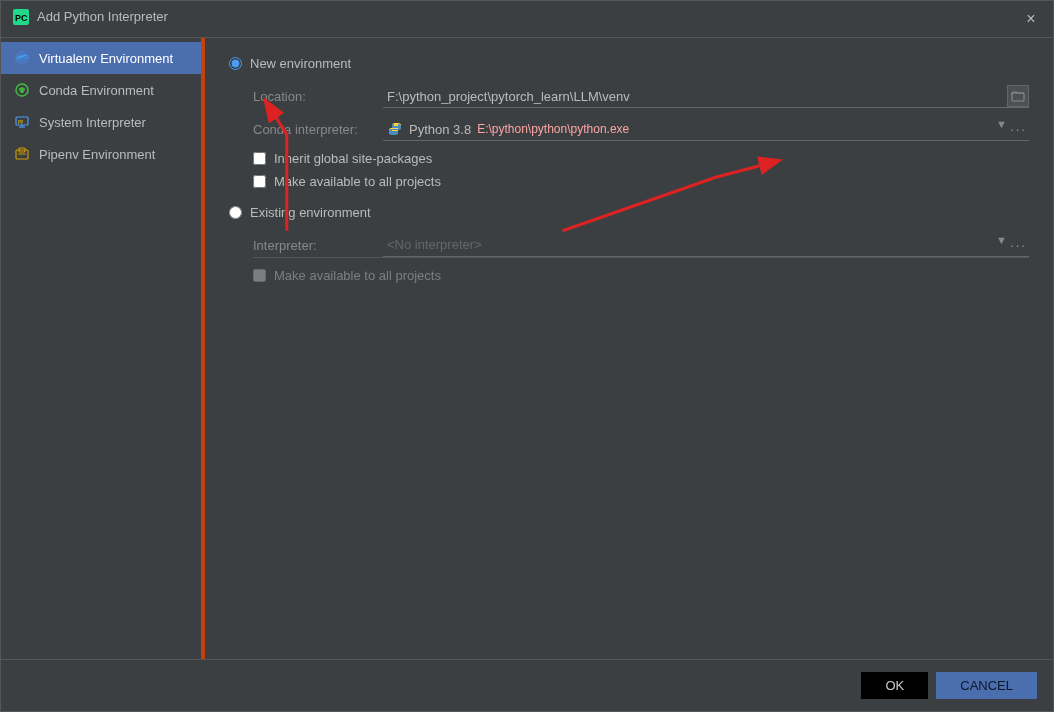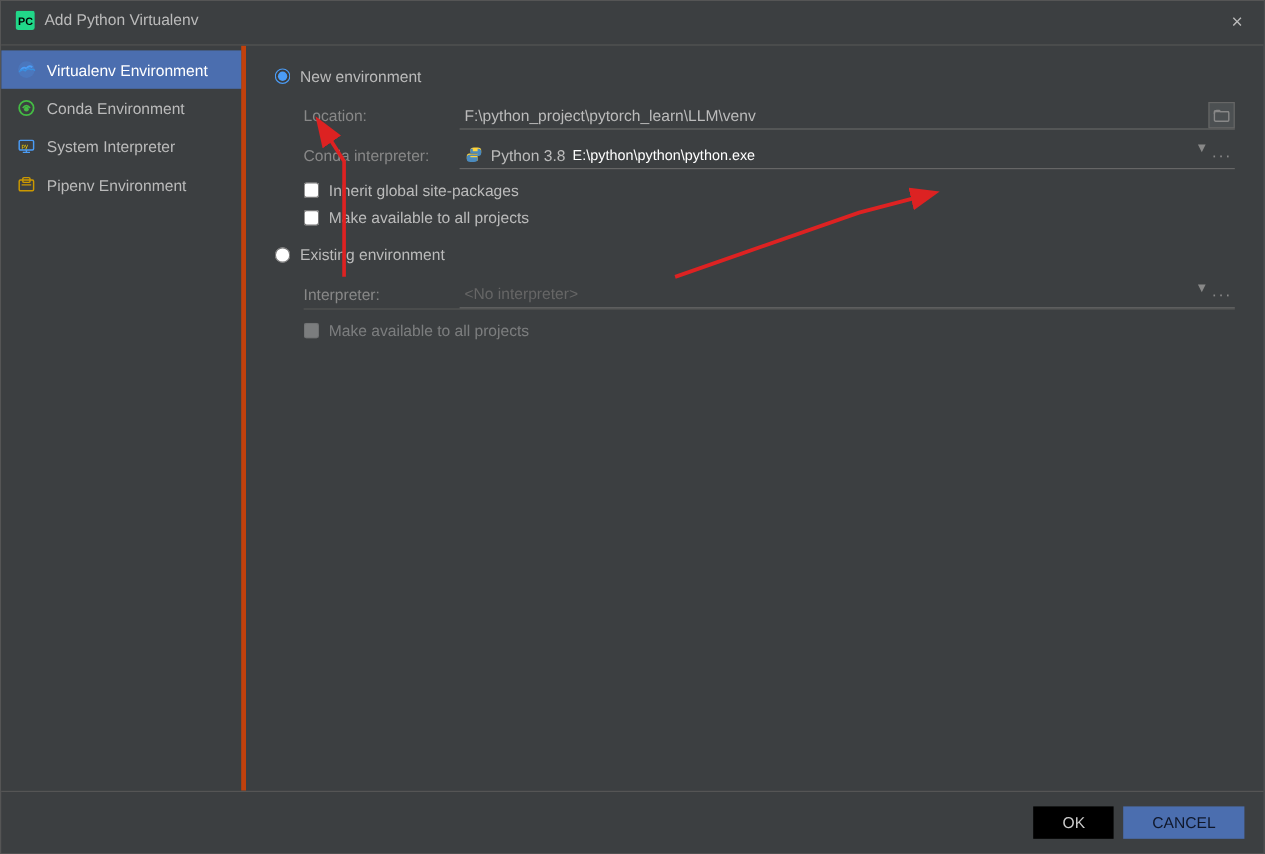--- a/index.html
+++ b/index.html
@@ -264,21 +264,21 @@
 </head>
 <body>
 
 <div class="dialog">
 
   <div class="title-bar">
     <svg class="title-bar-icon" viewBox="0 0 16 16" fill="none">
       <rect width="16" height="16" rx="2" fill="#21D789"></rect>
       <text x="2" y="12" font-size="9" fill="black" font-weight="bold">PC</text>
     </svg>
-    <span class="title-bar-text">Add Python Virtualenv</span>
+    <span class="title-bar-text">Add Python Interpreter</span>
     <button class="close-btn">×</button>
   </div>
 
   <div class="content-area">
 
     <div class="sidebar">
       <div class="sidebar-item active">
         <span class="sidebar-icon">
           <svg width="16" height="16" viewBox="0 0 16 16">
             <circle cx="8" cy="8" r="7" fill="#4b9cf5" opacity="0.2"></circle>
@@ -361,21 +361,21 @@
 
           <div class="form-row">
             <span class="form-label">Conda interpreter:</span>
             <div class="form-input-wrap" style="position:relative;">
               <div class="interpreter-select">
                 <svg class="python-icon" viewBox="0 0 16 16">
                   <path d="M8 2 C6 2 5 3 5 4 L5 6 L11 6 L11 7 L4 7 C3 7 2 8 2 9 L2 11 C2 12 3 13 4 13 L5 13 L5 11 L9 11 L9 13 L11 13 L11 11 L11 9 L5 9 L5 8 L12 8 C13 8 14 7 14 6 L14 4 C14 3 13 2 11 2 Z" fill="#FFD43B"></path>
                   <path d="M8 14 C10 14 11 13 11 12 L11 10 L5 10 L5 9 L12 9 C13 9 14 8 14 7 L14 5 C14 4 13 3 12 3 L11 3 L11 5 L7 5 L7 3 L5 3 L5 5 L5 7 L11 7 L11 8 L4 8 C3 8 2 9 2 10 L2 12 C2 13 3 14 5 14 Z" fill="#4B8BBE"></path>
                 </svg>
                 <span>Python 3.8</span>
-                <span style="color:#ffffff;margin-left:6px;font-size:12px;">E:\python\python\python.exe</span>
+                <span style="color:#fca5a5;margin-left:6px;font-size:12px;">E:\python\python\python.exe</span>
               </div>
               <span class="dropdown-arrow">▼</span>
               <button class="more-btn">···</button>
             </div>
           </div>
 
           <div class="checkbox-row">
             <input type="checkbox" style="">
             <span>Inherit global site-packages</span>
           </div>

